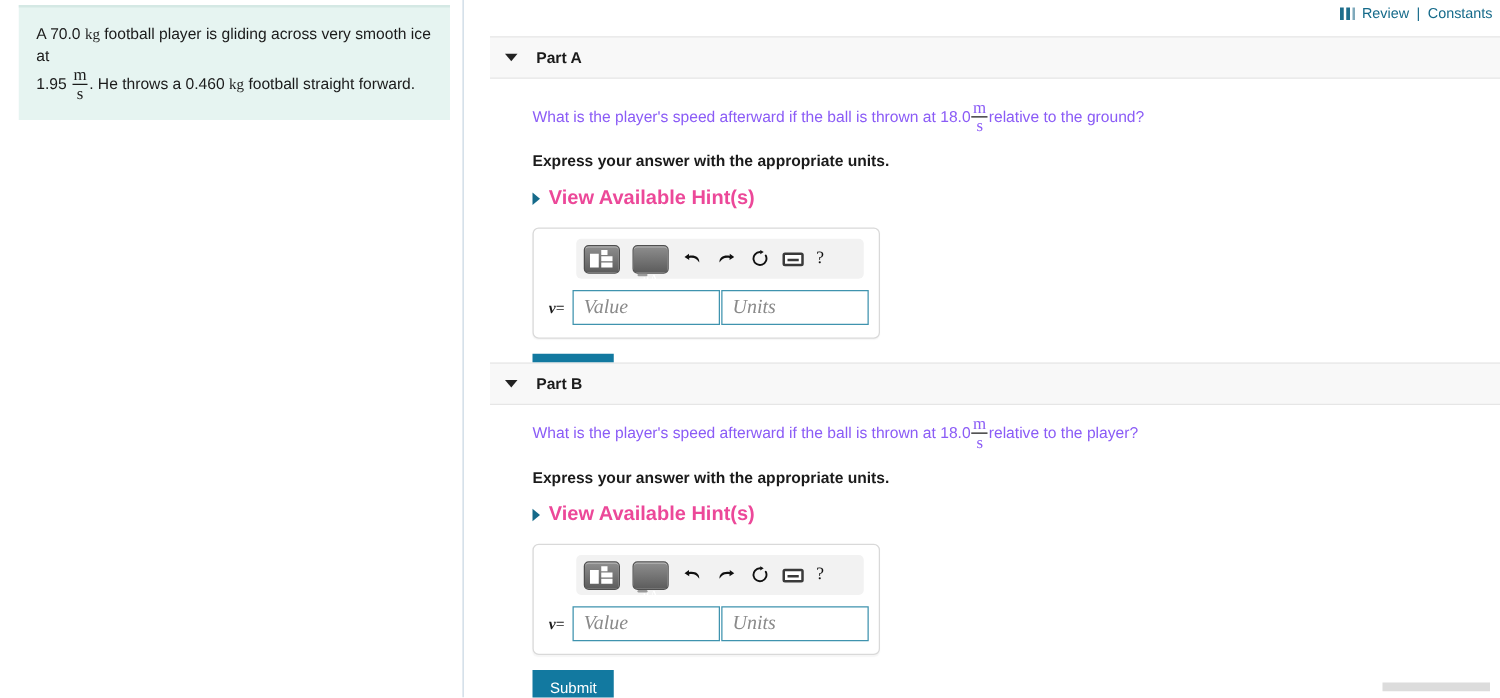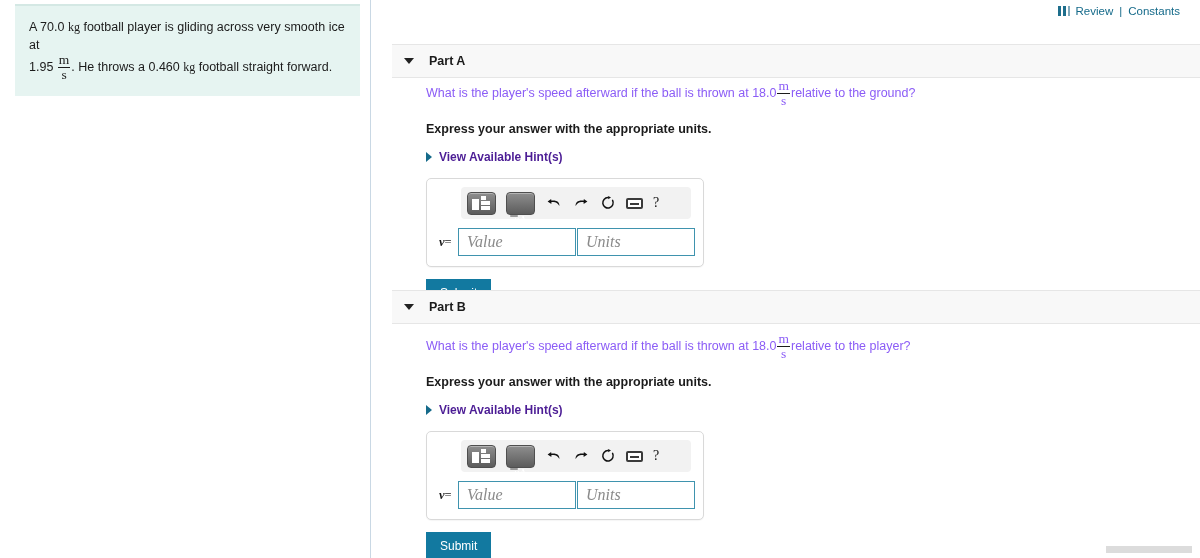--- a/index.html
+++ b/index.html
@@ -43,21 +43,21 @@
   .frac .den { display:block; padding: 0 1px; border-top: 1px solid #1b1b1b; }
 
   
   .right-pane {
     position: absolute; left: 372px; top: 0;
     width: 828px; height: 558px;
     background: #ffffff;
   }
 
   .topbar {
-    position: absolute; right: 20px; top: 0;
+    position: absolute; right: 6px; top: 0;
     height: 22px;
     display: flex; align-items: center; gap: 5px;
     font-size: 11.5px; color: #156a8a;
   }
   .topbar a { color: #156a8a; text-decoration: none; }
   .book-icon { display: inline-block; width: 13px; height: 10px; position: relative; }
   .book-icon i {
     position: absolute; top: 0; width: 3px; height: 10px;
     background: #1e6e8c; display: block;
   }
@@ -96,21 +96,21 @@
     margin-left: 34px; margin-top: 14px;
     display: flex; align-items: center; gap: 7px;
     cursor: pointer;
   }
   .caret-right {
     width: 0; height: 0;
     border-top: 5px solid transparent;
     border-bottom: 5px solid transparent;
     border-left: 6px solid #156a8a;
   }
-  .hint-label { font-size: 12px; font-weight: bold; color: #4c1d95; }
+  .hint-label { font-size: 16px; font-weight: bold; color: #ec4899; }
 
   
   .answer-box {
     margin-left: 34px; margin-top: 14px;
     width: 278px;
     border: 1px solid #d9d9d9;
     border-radius: 5px;
     background: #ffffff;
     padding: 8px 8px 10px 8px;
     box-shadow: 0 1px 1px rgba(0,0,0,0.04);
@@ -240,21 +240,21 @@
       <span class="book-icon">
           <i></i>
           <i></i>
           <i></i>
         </span>
       <a href="#">Review</a>
       <span class="sep">|</span>
       <a href="#">Constants</a>
     </div>
 
-    <div class="part-bar" style="top:44px;">
+    <div class="part-bar" style="top:29px;">
       <div class="caret-down"></div>
       <div class="part-title">Part A</div>
     </div>
 
     <div class="part-body" style="top:80px;">
       <div class="q-text">
         <span>What is the player's speed afterward if the ball is thrown at 18.0</span><span class="frac"><span class="num">m</span><span class="den">s</span></span><span>relative to the ground?</span>
       </div>
       <div class="q-bold">Express your answer with the appropriate units.</div>
       <div class="hint-row">

